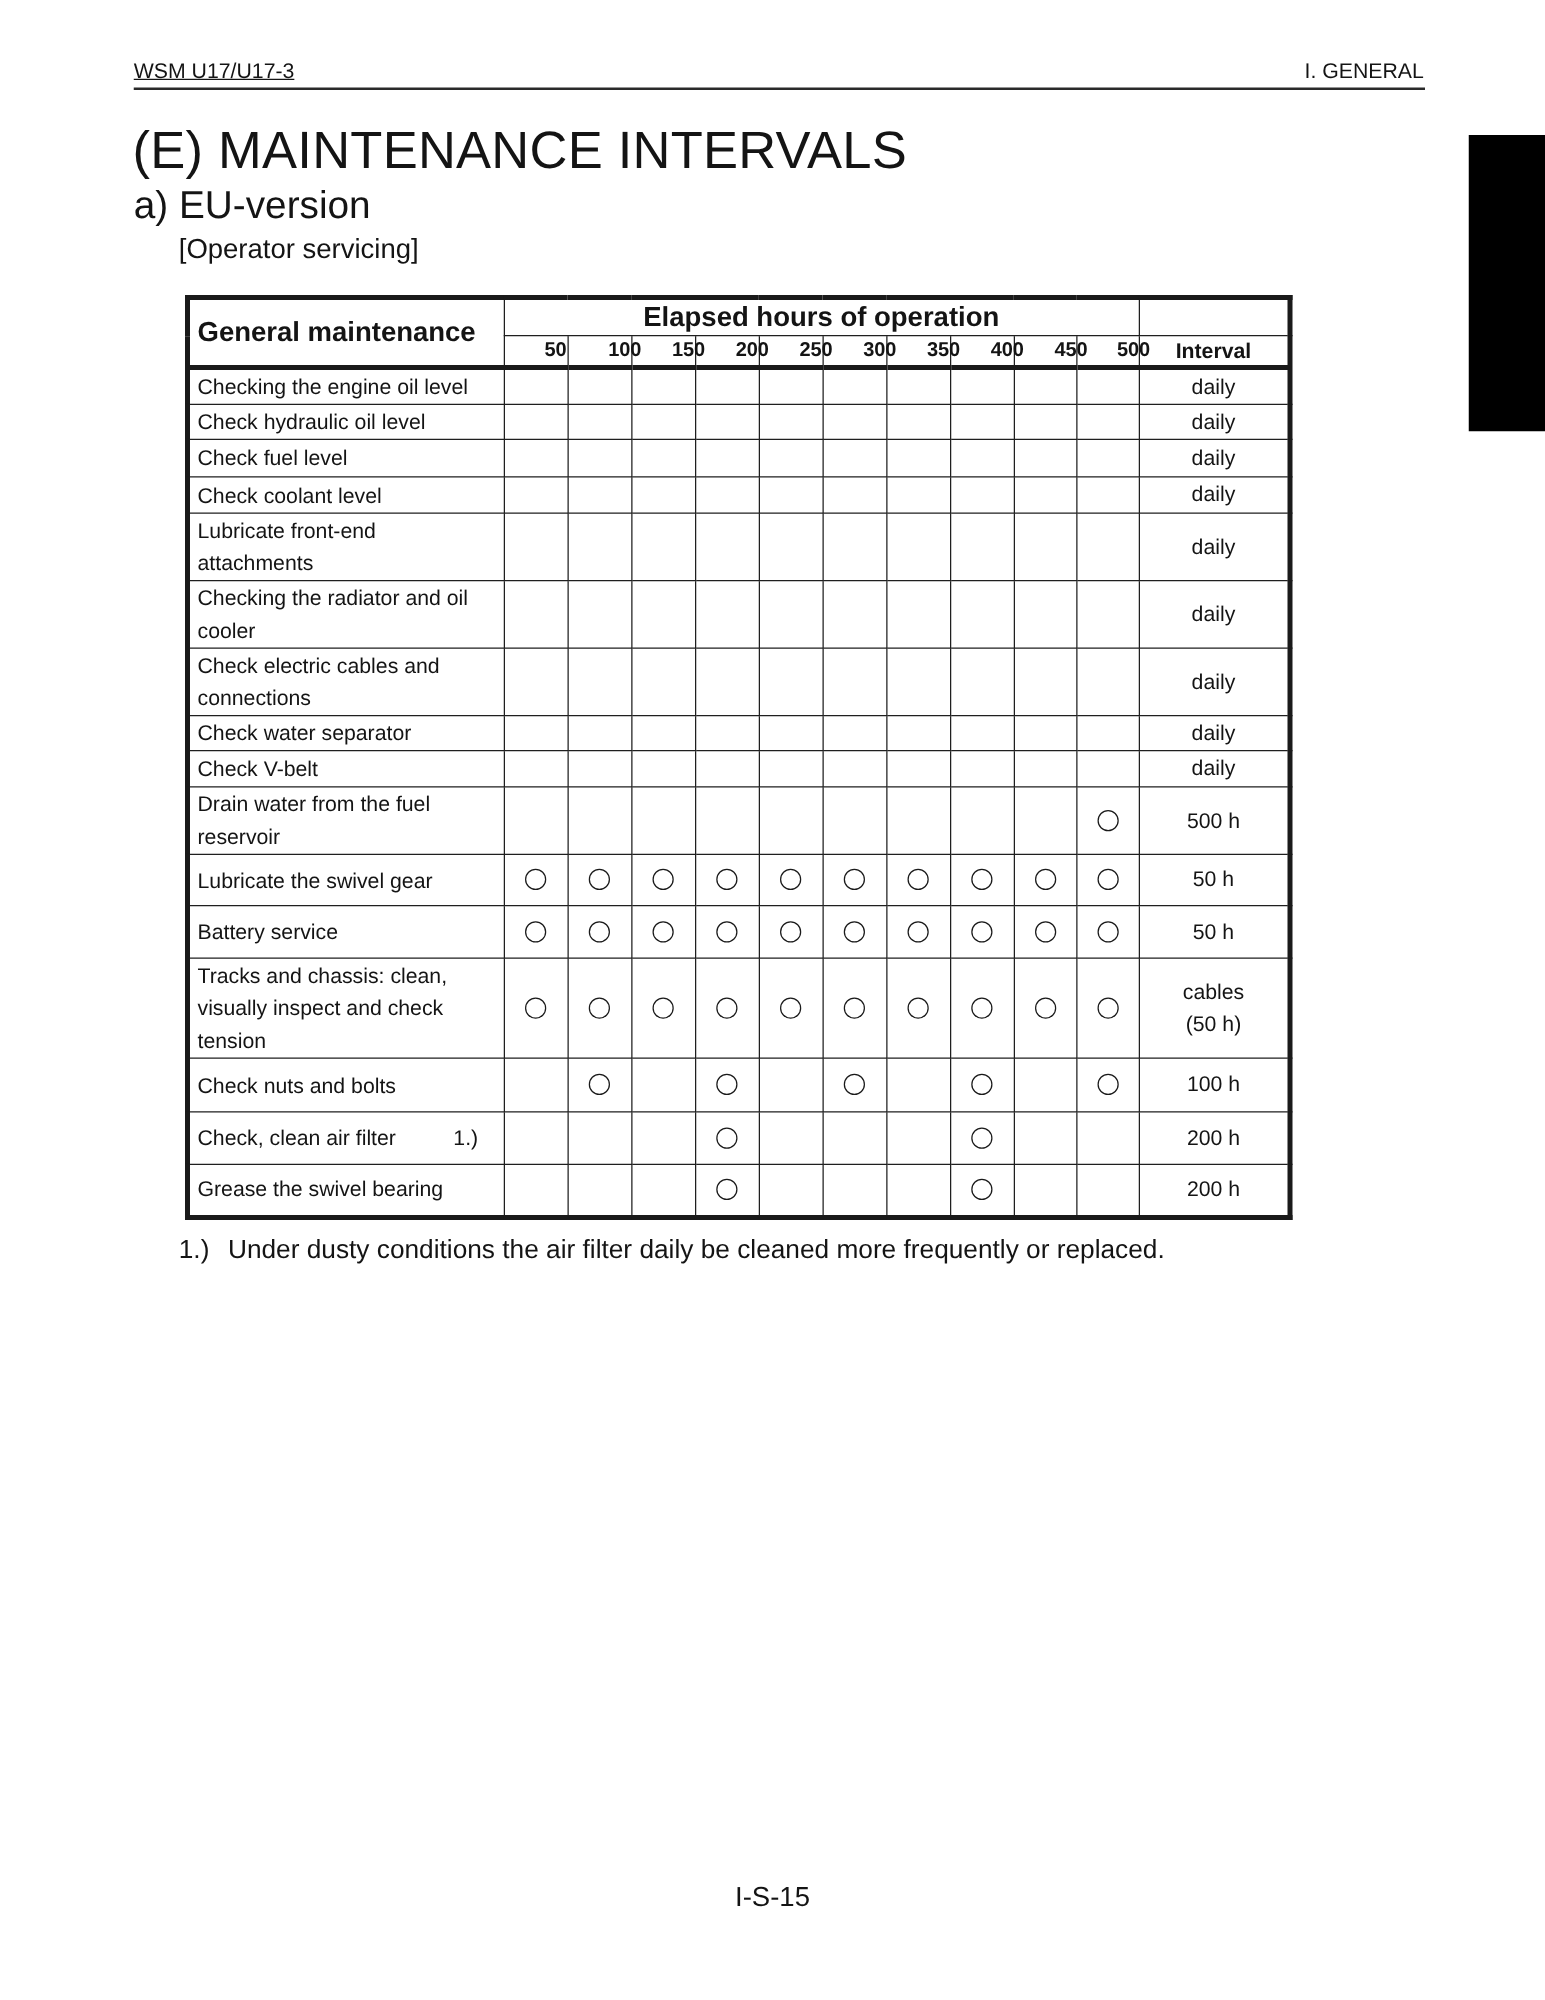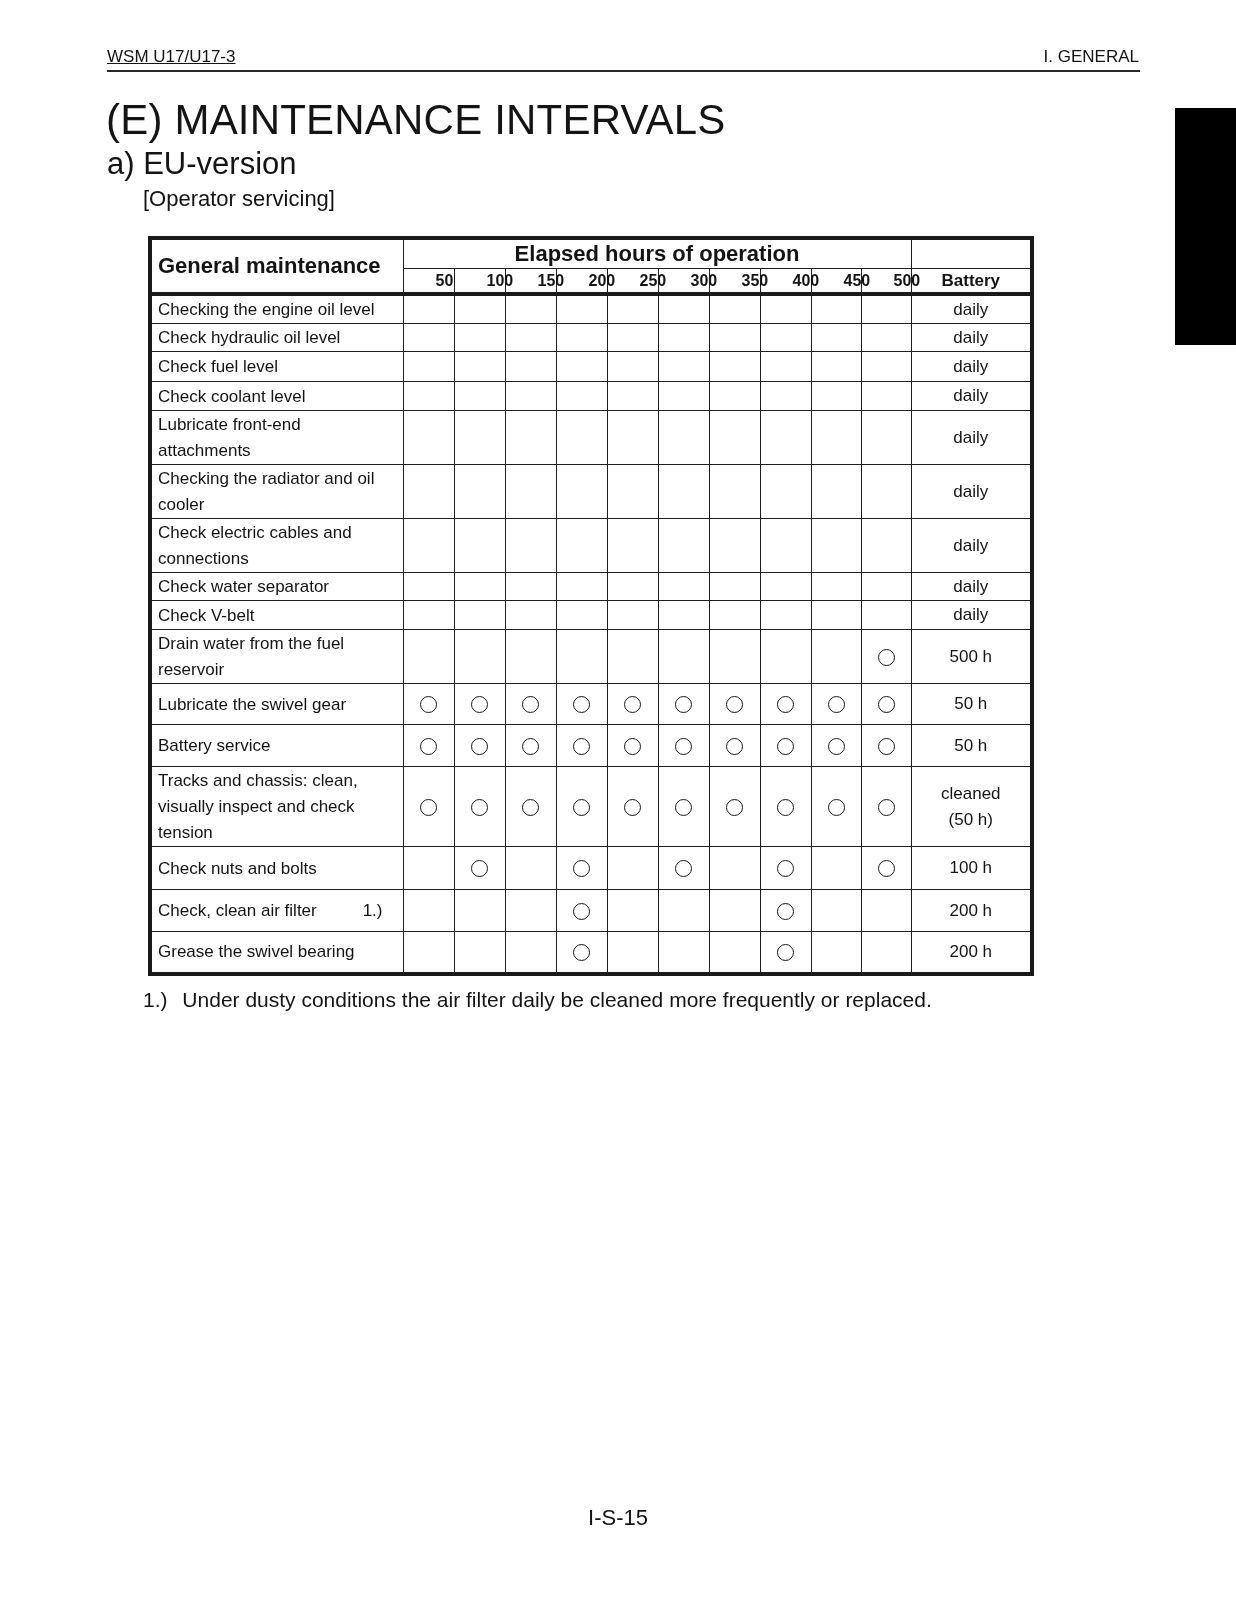--- a/index.html
+++ b/index.html
@@ -81,21 +81,21 @@
         <th class="hour">50</th>
           <th class="hour">100</th>
           <th class="hour">150</th>
           <th class="hour">200</th>
           <th class="hour">250</th>
           <th class="hour">300</th>
           <th class="hour">350</th>
           <th class="hour">400</th>
           <th class="hour">450</th>
           <th class="hour">500</th>
-          <th class="interval" id="interval-th">Battery</th>
+          <th class="interval" id="interval-th">Interval</th>
       </tr>
     </thead>
     <tbody id="tbody">
         <tr style="height: 29px;">
           <td class="task"><span>Checking the engine oil level</span></td>
           <td class="cell"></td>
           <td class="cell"></td>
           <td class="cell"></td>
           <td class="cell"></td>
           <td class="cell"></td>
@@ -266,21 +266,21 @@
           <td class="cell"><span class="circle"></span></td>
           <td class="cell"><span class="circle"></span></td>
           <td class="cell"><span class="circle"></span></td>
           <td class="cell"><span class="circle"></span></td>
           <td class="cell"><span class="circle"></span></td>
           <td class="cell"><span class="circle"></span></td>
           <td class="cell"><span class="circle"></span></td>
           <td class="cell"><span class="circle"></span></td>
           <td class="cell"><span class="circle"></span></td>
           <td class="ival">
-            <div>cleaned</div>
+            <div>cables</div>
             <div>(50 h)</div>
           </td>
         </tr>
         <tr style="height: 43px;">
           <td class="task"><span>Check nuts and bolts</span></td>
           <td class="cell"></td>
           <td class="cell"><span class="circle"></span></td>
           <td class="cell"></td>
           <td class="cell"><span class="circle"></span></td>
           <td class="cell"></td>

